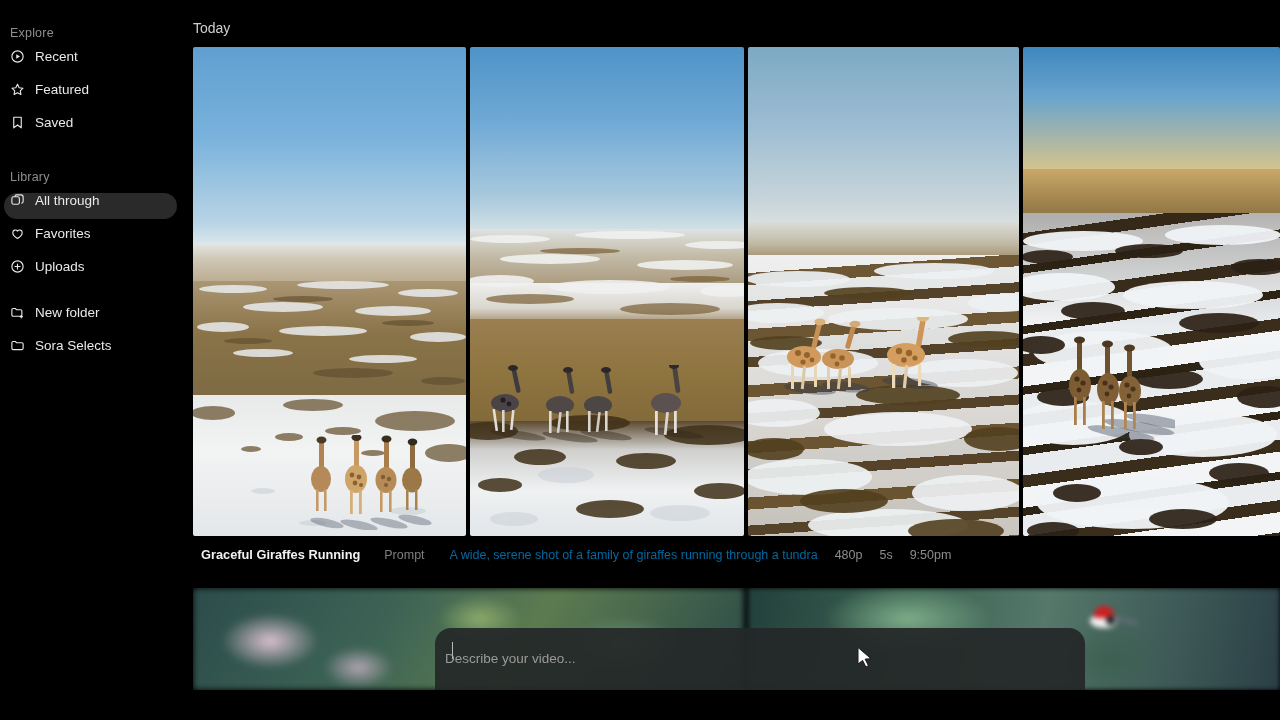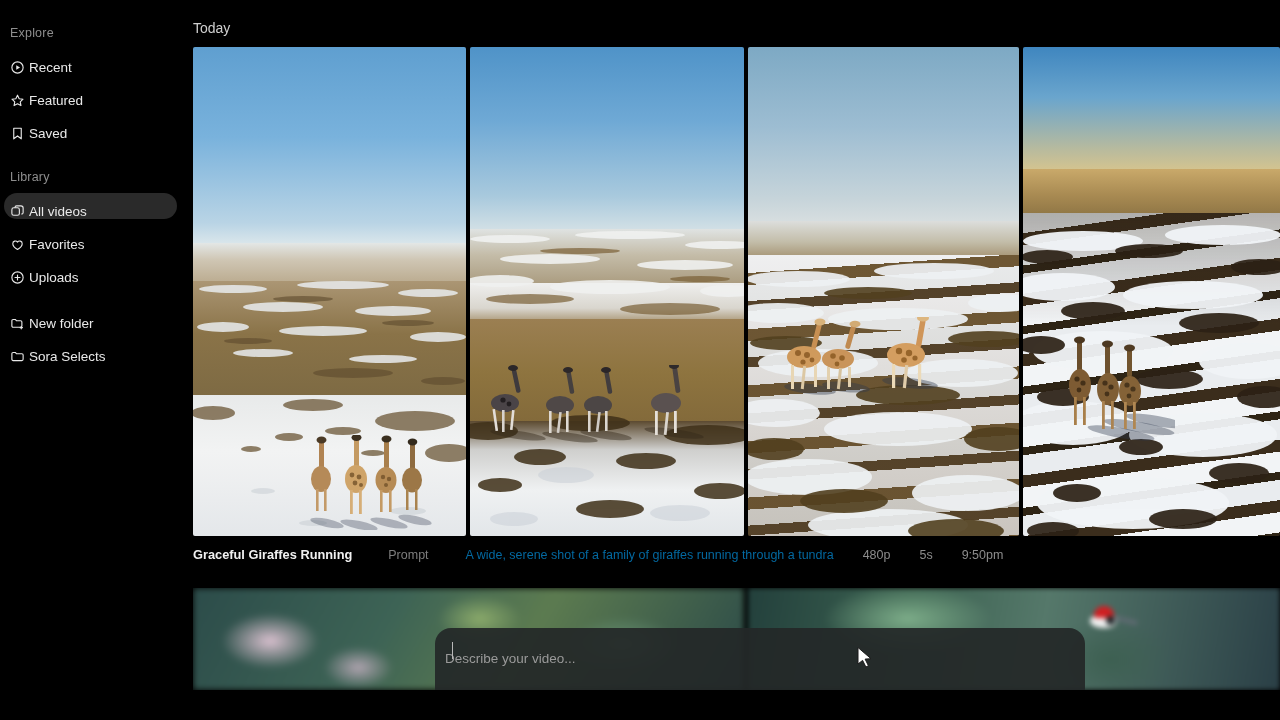--- a/index.html
+++ b/index.html
@@ -14,21 +14,21 @@
   
   .sidebar {
     position:absolute; left:0; top:0; width:185px; height:690px;
     background:#000; padding-top:26px;
   }
   .sb-section-label {
     font-size:12.5px; color:#8e8e8e; letter-spacing:.2px;
     padding:0 0 0 10px; margin-bottom:9px; font-weight:400;
   }
   .sb-item {
-    display:flex; align-items:flex-end; gap:4px;
+    display:flex; align-items:flex-start; gap:10px;
     height:26px; margin:0 8px 7px 4px; padding:0 10px 0 6px;
     border-radius:13px; cursor:pointer;
   }
   .sb-item.active { background:#2a2a2a; }
   .sb-item .ico {
     width:15px; height:15px; flex:0 0 15px;
     display:flex; align-items:center; justify-content:center;
   }
   .sb-item .ico svg { width:15px; height:15px; display:block; }
   .sb-label { font-size:13.5px; color:#e9e9e9; white-space:nowrap; }
@@ -108,22 +108,22 @@
       linear-gradient(180deg, rgba(40,30,18,.30) 0%, rgba(40,30,18,0) 35%),
       repeating-linear-gradient(172deg,
         #e9ecef 0px, #e9ecef 20px,
         #3b2d1c 20px, #3b2d1c 32px,
         #f2f4f6 32px, #f2f4f6 52px,
         #2e2415 52px, #2e2415 60px);
   }
 
   
   .meta {
-    position:absolute; left:8px; top:547px;
-    display:flex; align-items:baseline; gap:16px; white-space:nowrap;
+    position:absolute; left:16px; top:547px;
+    display:flex; align-items:baseline; gap:4px; white-space:nowrap;
   }
   .meta .title { font-size:12.8px; color:#f1f1f1; font-weight:700; }
   .meta .lbl   { font-size:12.5px; color:#7e7e7e; margin-left:20px; }
   .meta .ptxt  { font-size:12.5px; color:#0369a1; margin-left:21px; }
   .meta .chip  { font-size:12.5px; color:#8c8c8c; margin-left:13px; }
 
   
   .row2 { position:absolute; left:8px; top:588px; width:1087px; height:102px;
           display:flex; gap:4px; overflow:hidden; }
   .r2clip { height:102px; border-radius:2px; overflow:hidden; position:relative; }
@@ -219,21 +219,21 @@
 
     <div class="sb-section-label">Library</div>
 
     <div class="sb-item active">
       <span class="ico">
         <svg viewBox="0 0 24 24" fill="none" stroke="#e9e9e9" stroke-width="1.8" stroke-linejoin="round">
           <rect x="3" y="6" width="12" height="12" rx="3"></rect>
           <path d="M8 6V5.5A2.5 2.5 0 0 1 10.5 3h7A3.5 3.5 0 0 1 21 6.5v7a2.5 2.5 0 0 1-2.5 2.5H18"></path>
         </svg>
       </span>
-      <span class="sb-label">All videos</span>
+      <span class="sb-label">All through</span>
     </div>
 
     <div class="sb-item">
       <span class="ico">
         <svg viewBox="0 0 24 24" fill="none" stroke="#e9e9e9" stroke-width="1.8" stroke-linejoin="round">
           <path d="M12 20s-7.5-4.6-7.5-9.4A4.1 4.1 0 0 1 12 8.2a4.1 4.1 0 0 1 7.5 2.4C19.5 15.4 12 20 12 20z"></path>
         </svg>
       </span>
       <span class="sb-label">Favorites</span>
     </div>

